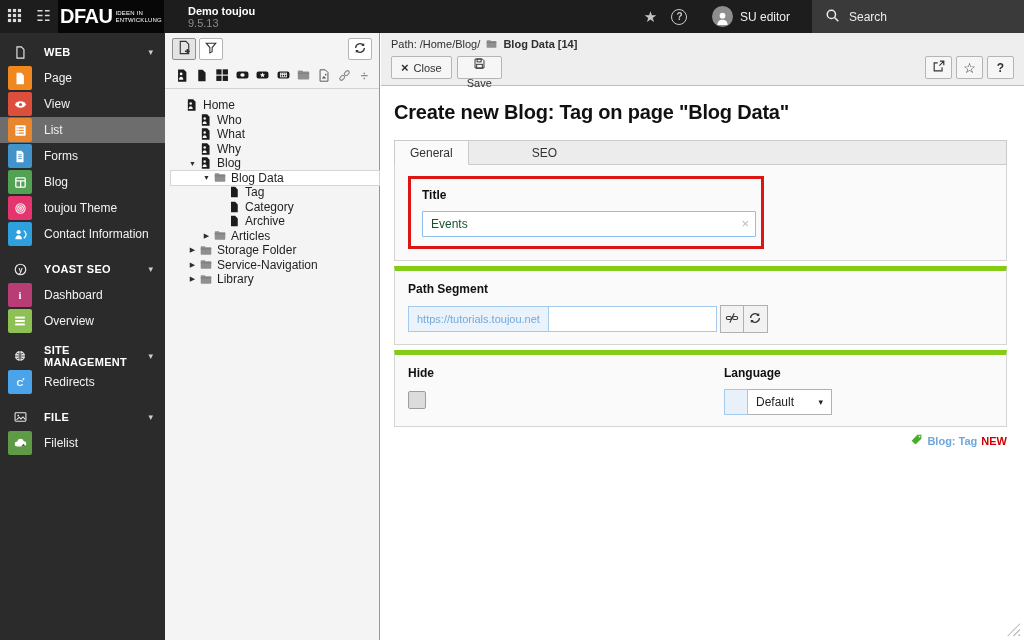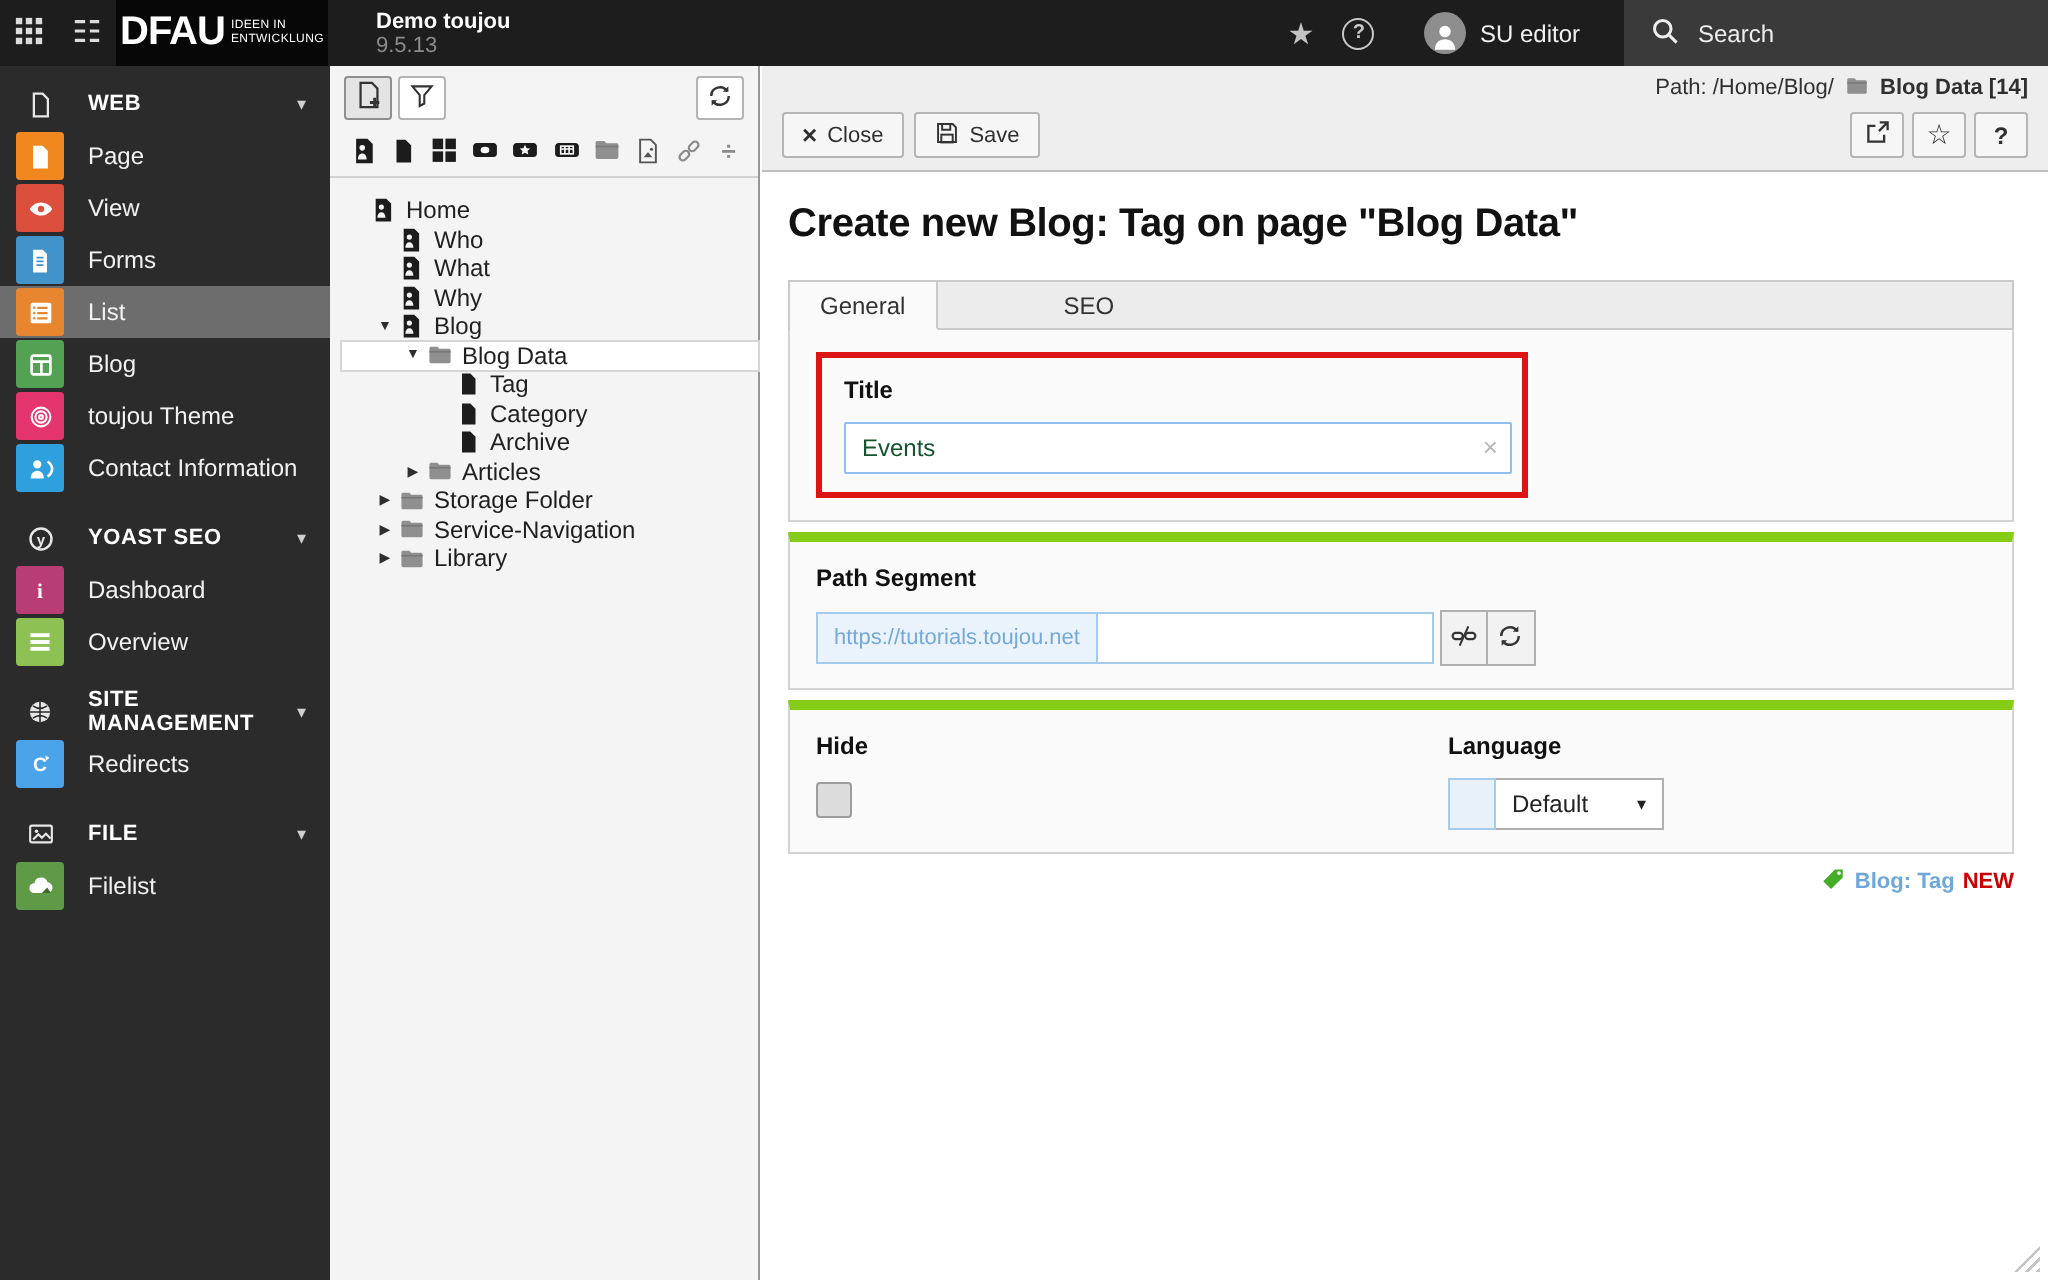--- a/index.html
+++ b/index.html
@@ -57,26 +57,26 @@
   .tnode { height:14.5px; display:flex; align-items:center; cursor:pointer; white-space:nowrap; }
   .tnode .arrow { width:11px; font-size:7px; color:#2e2e2e; text-align:center; flex:none; }
   .tnode .ticon { width:15px; display:flex; justify-content:center; flex:none; margin-right:4px; }
   .tnode .tlabel { font-size:12px; color:#1f1f1f; }
   .tnode.selected { background:#fff; outline:1px solid #d5d5d5; }
   .d0 { padding-left:2px; } .d1 { padding-left:16px; } .d2 { padding-left:30px; } .d3 { padding-left:44px; }
 
   
   #content { position:absolute; top:33px; left:381px; right:0; bottom:0; background:#fff; }
   #docheader { background:#eee; border-bottom:1px solid #bdbdbd; padding:3px 10px 6px; }
-  #path-row { text-align:right; font-size:11px; color:#2f2f2f; height:17px; line-height:17px; }
+  #path-row { text-align:left; font-size:11px; color:#2f2f2f; height:17px; line-height:17px; }
   #path-row .bold { font-weight:bold; }
   #btn-row { display:flex; align-items:center; margin-top:3px; }
   .doc-btn { display:flex; align-items:center; gap:5px; background:#f6f6f6; border:1px solid #b5b5b5;
     border-radius:2px; height:23px; padding:0 9px; font-size:11px; color:#2f2f2f; cursor:pointer; }
-  .doc-btn + .doc-btn { margin-left:5px; }
+  .doc-btn + .doc-btn { margin-left:5px;flex-direction:column; }
   .doc-btn .x-glyph { font-weight:bold; font-size:13px; line-height:1; }
   #btn-row .spacer { flex:1; }
   .doc-icobtn { width:27px; height:23px; background:#f6f6f6; border:1px solid #b5b5b5; border-radius:2px;
     display:flex; align-items:center; justify-content:center; cursor:pointer; font-size:13px; color:#2f2f2f; }
   .doc-icobtn + .doc-icobtn { margin-left:4px; }
 
   #page-body { padding:15px 13px 0; }
   h1 { font-size:20px; font-weight:600; color:#111; letter-spacing:-.2px; }
   #form-card { width:613px; margin-top:16px; }
   #tab-bar { height:25px; background:#ececec; border:1px solid #cacaca; display:flex; align-items:stretch;gap:48px; }
@@ -214,45 +214,45 @@
   <div class="sb-row">
     <span class="micon" style="background: rgb(220, 79, 61);">
       <svg width="15" height="15" viewBox="0 0 16 16">
         <path d="M8 4.5c3 0 5.2 2 6 3.5-.8 1.5-3 3.5-6 3.5S2.8 9.5 2 8c.8-1.5 3-3.5 6-3.5z" fill="#fff"></path>
         <circle cx="8" cy="8" r="1.7" fill="#dc4f3d"></circle>
       </svg>
     </span>
     <span class="sb-mlabel">View</span>
   </div>
 
-  <div class="sb-row">
-    <span class="micon" style="background: rgb(65, 147, 201);">
-      <svg width="14" height="15" viewBox="0 0 16 16">
-        <path d="M4 1.5h5.5l2.5 2.5v10.5H4z" fill="#fff"></path>
-        <path d="M6 6h4M6 8.2h4M6 10.4h4" stroke="#4193c9" stroke-width="1"></path>
-      </svg>
-    </span>
-    <span class="sb-mlabel">Forms</span>
-  </div>
-
   <div class="sb-row active">
     <span class="micon" style="background: rgb(232, 134, 47);">
       <svg width="15" height="15" viewBox="0 0 16 16">
         <rect x="2.5" y="2.5" width="11" height="11" rx="1" fill="#fff"></rect>
         <g stroke="#e8862f" stroke-width="1.2">
             <path d="M6 5.2h5.5M6 8h5.5M6 10.8h5.5"></path>
           </g>
         <g fill="#e8862f">
             <rect x="3.8" y="4.6" width="1.2" height="1.2"></rect>
             <rect x="3.8" y="7.4" width="1.2" height="1.2"></rect>
             <rect x="3.8" y="10.2" width="1.2" height="1.2"></rect>
           </g>
       </svg>
     </span>
     <span class="sb-mlabel">List</span>
+  </div>
+
+  <div class="sb-row">
+    <span class="micon" style="background: rgb(65, 147, 201);">
+      <svg width="14" height="15" viewBox="0 0 16 16">
+        <path d="M4 1.5h5.5l2.5 2.5v10.5H4z" fill="#fff"></path>
+        <path d="M6 6h4M6 8.2h4M6 10.4h4" stroke="#4193c9" stroke-width="1"></path>
+      </svg>
+    </span>
+    <span class="sb-mlabel">Forms</span>
   </div>
 
   <div class="sb-row">
     <span class="micon" style="background: rgb(83, 161, 83);">
       <svg width="15" height="15" viewBox="0 0 16 16">
         <rect x="3" y="3" width="10" height="10" rx="1" fill="none" stroke="#fff" stroke-width="1.4"></rect>
         <path d="M3 6.2h10M8.2 6.2V13" stroke="#fff" stroke-width="1.4"></path>
       </svg>
     </span>
     <span class="sb-mlabel">Blog</span>

